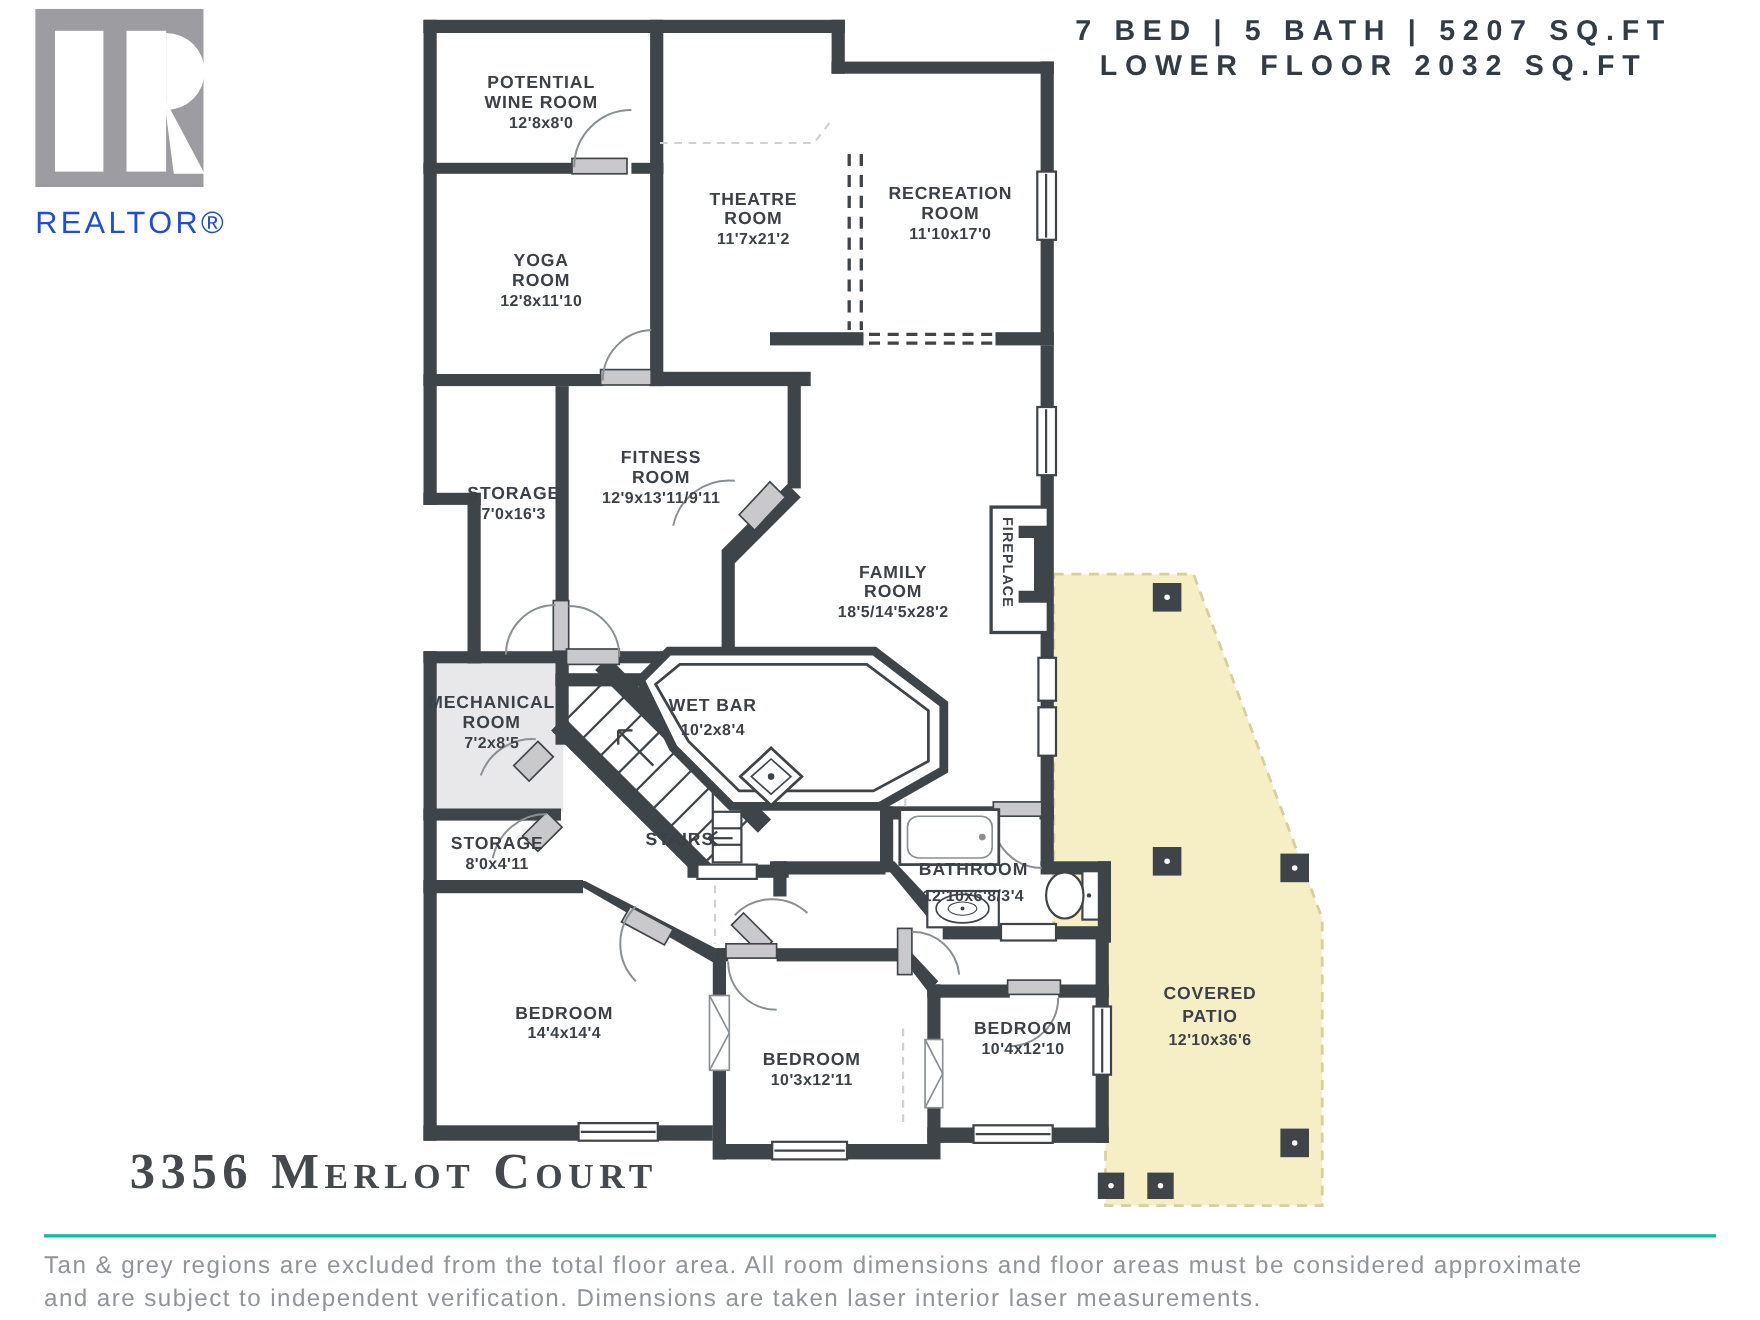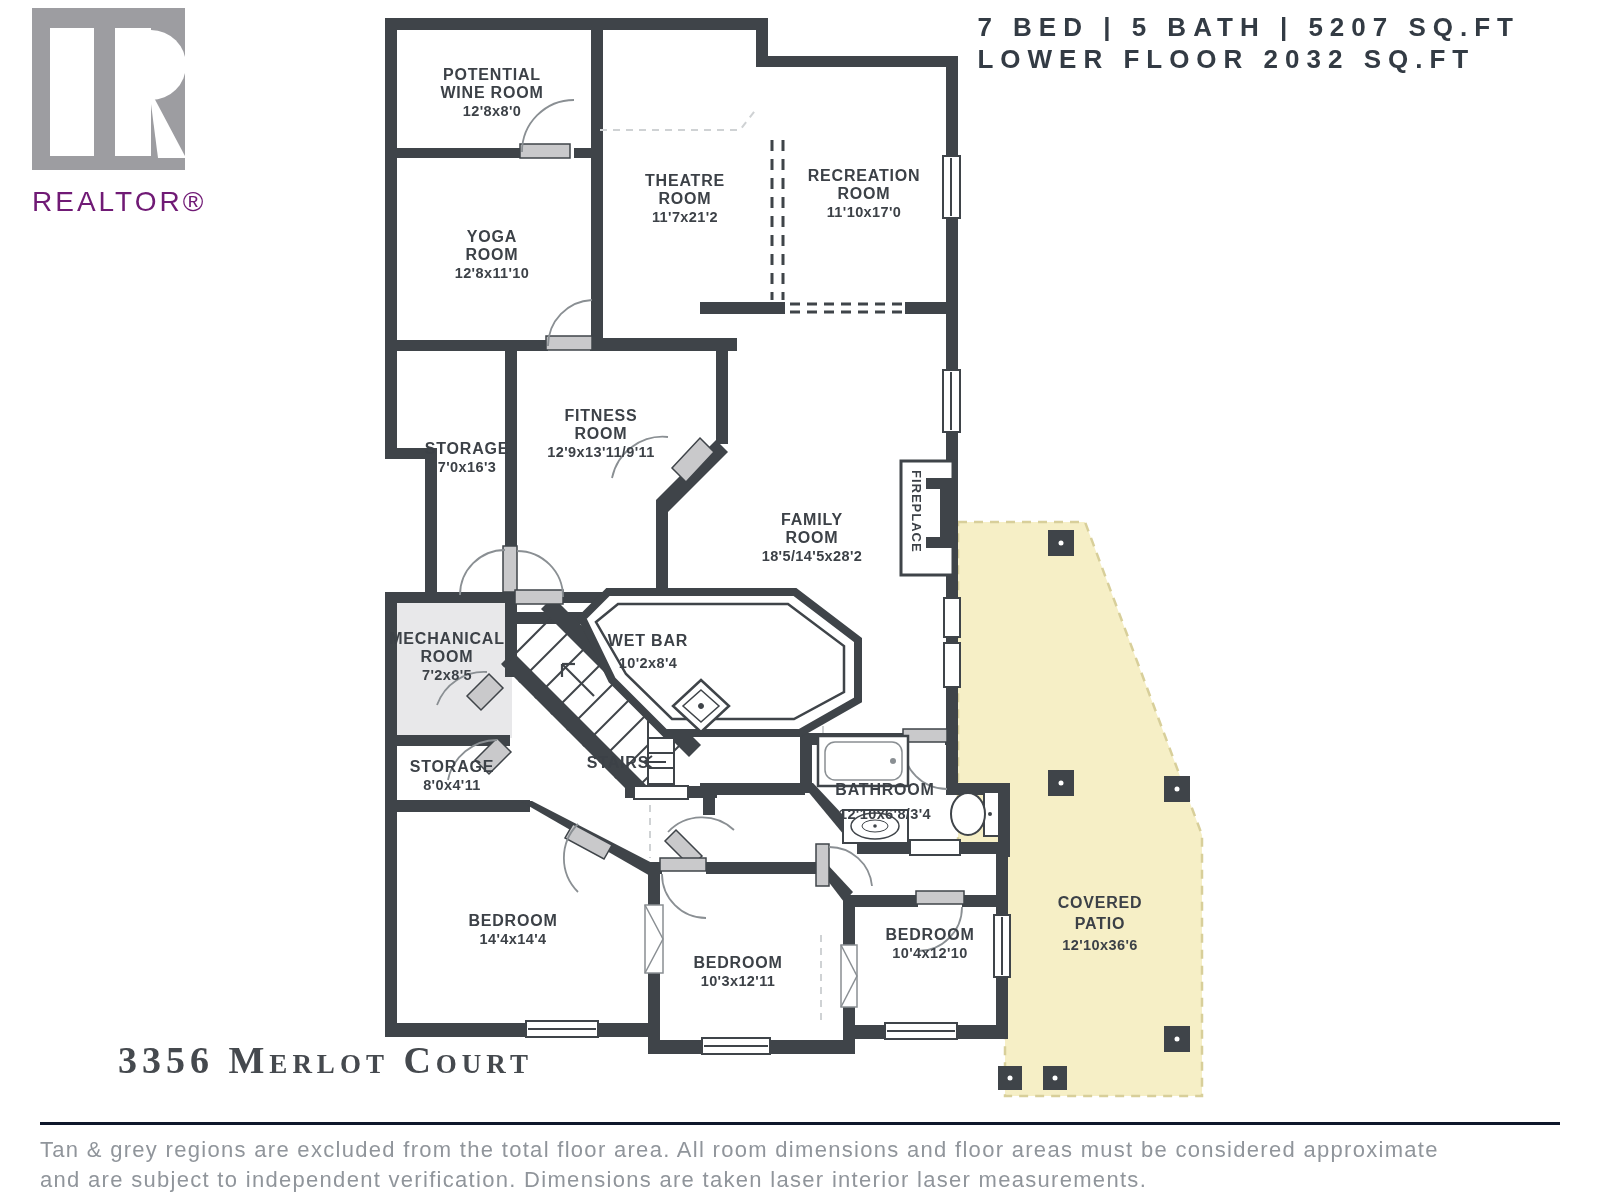--- a/index.html
+++ b/index.html
@@ -1,23 +1,23 @@
 <!DOCTYPE html>
 <html><head>
 <meta charset="utf-8">
 <style>
   html,body{margin:0;padding:0;background:#ffffff;}
   body{width:1600px;height:1200px;position:relative;font-family:"Liberation Sans",sans-serif;overflow:hidden;}
-  .hdr{position:absolute;top:12px;right:80px;text-align:left;color:#333b44;font-weight:bold;
+  .hdr{position:absolute;top:12px;right:80px;text-align:center;color:#333b44;font-weight:bold;
        font-size:26px;letter-spacing:7px;line-height:1.22;}
   .logo{position:absolute;top:8px;left:32px;width:170px;}
-  .logo-text{color:#701a75;font-size:28px;letter-spacing:3px;margin-top:4px;font-weight:400;}
+  .logo-text{color:#1d4ed8;font-size:28px;letter-spacing:3px;margin-top:4px;font-weight:400;}
   .addr{position:absolute;left:118px;top:1038px;font-family:"Liberation Serif",serif;
-        font-variant:small-caps;font-weight:bold;font-size:38px;letter-spacing:5px;color:#45494e;}
-  .disc{position:absolute;left:40px;right:40px;top:1122px;border-top:3px solid #0f172a;
+        font-variant:small-caps;font-weight:bold;font-size:46px;letter-spacing:5px;color:#45494e;}
+  .disc{position:absolute;left:40px;right:40px;top:1122px;border-top:3px solid #14b8a6;
         padding-top:10px;color:#90959b;font-size:22px;letter-spacing:1.3px;line-height:1.35;}
   svg text{font-family:"Liberation Sans",sans-serif;font-weight:bold;fill:#3c4147;}
   .rn{font-size:16px;letter-spacing:0.8px;}
   .rd{font-size:14.5px;letter-spacing:0.4px;}
   .fp{font-size:13px;letter-spacing:1px;}
 </style>
 </head>
 <body>
 
 <div class="logo">

